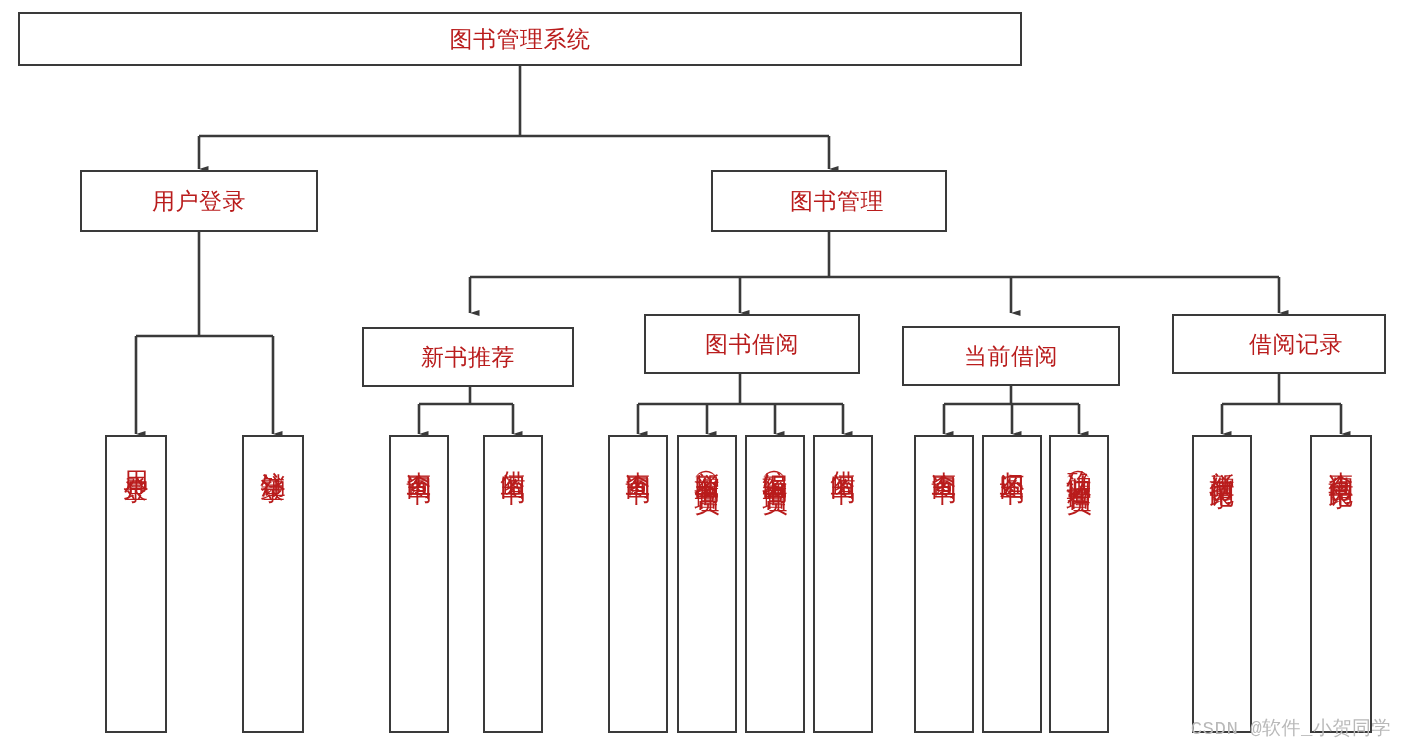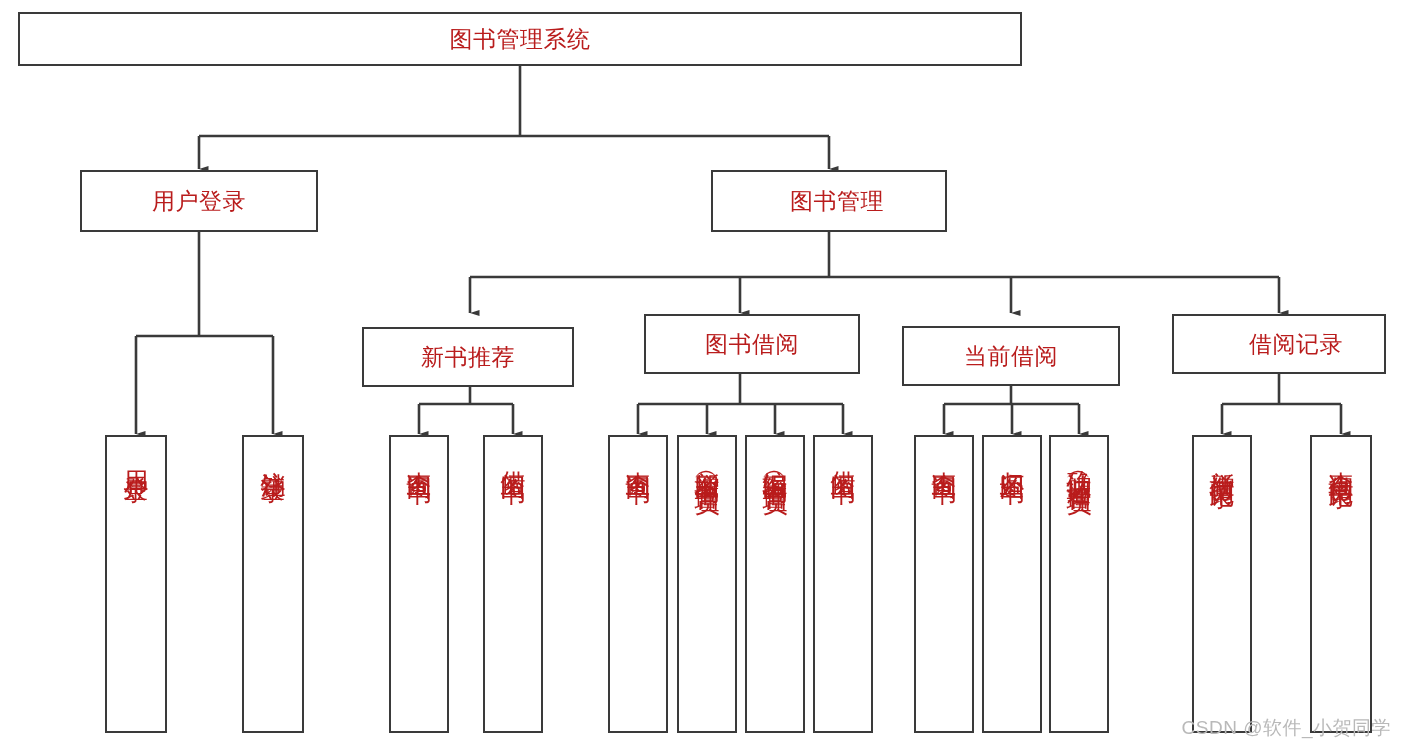--- a/index.html
+++ b/index.html
@@ -57,20 +57,21 @@
     white-space: nowrap;
   }
   .watermark {
     position: absolute;
     right: 14px;
     bottom: 6px;
     font-size: 19px;
     color: #b9b9b9;
     letter-spacing: 0.5px;
     white-space: nowrap;
+    font-family: Liberation Mono, monospace;
   }
 </style>
 </head>
 <body>
 
 <div id="canvas">
 
   <svg id="edges" viewBox="0 0 1405 747" xmlns="http://www.w3.org/2000/svg">
     <defs>
       <marker id="arrowhead" markerWidth="10" markerHeight="11" refX="3" refY="9.5" orient="auto" markerUnits="userSpaceOnUse">

